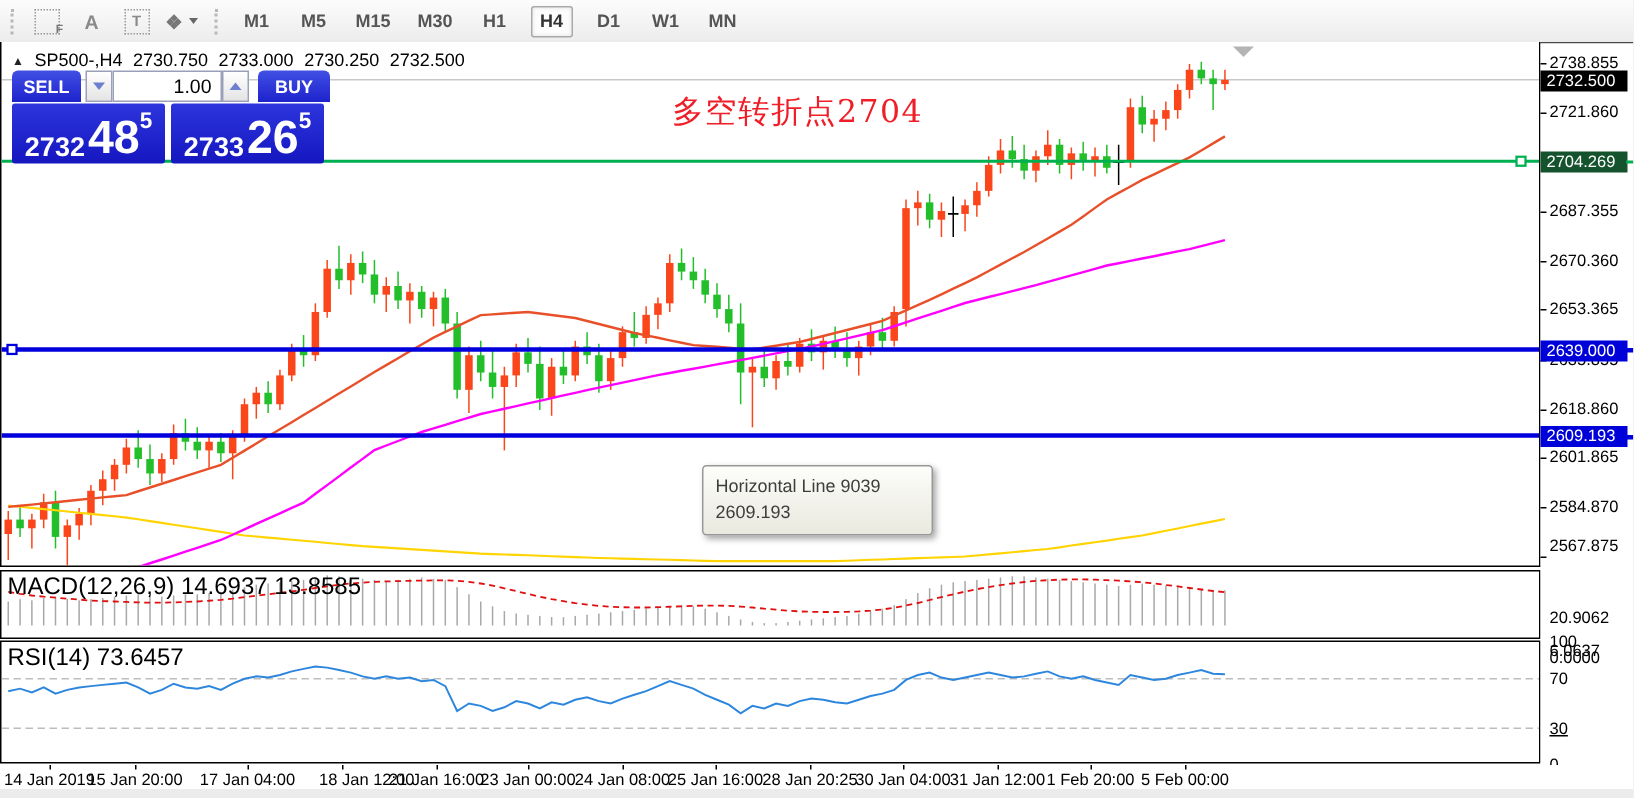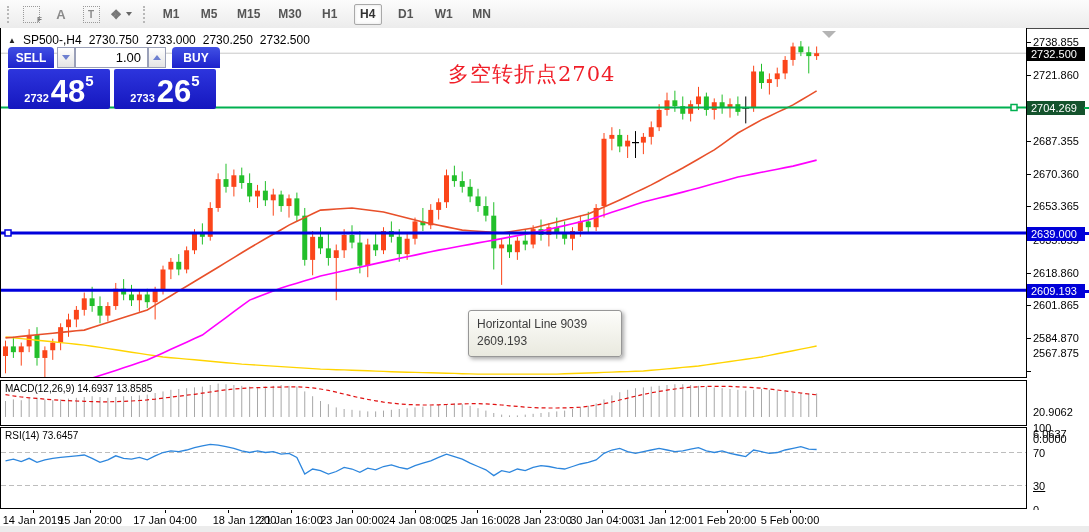--- a/index.html
+++ b/index.html
@@ -13,21 +13,21 @@
   .caret{width:0;height:0;border-left:3px solid transparent;border-right:3px solid transparent;border-top:4px solid #666;margin-left:4px;}
   .tbbtn{height:21px;min-width:28px;padding:0 3px;display:flex;align-items:center;justify-content:center;color:#555;font-size:12px;font-weight:700;margin:0 5px;border:1px solid transparent;border-radius:2px;box-sizing:border-box;}
   .tbbtn.active{background:#fdfdfd;border-color:#a9a9a9;box-shadow:inset 0 0 3px #e0e0e0;color:#333;}
   
   .chartwin{position:absolute;left:0;top:28px;width:1089px;height:504px;background:#fff;border-top:1px solid #4a4a4a;box-sizing:border-box;}
   .panel{position:absolute;left:0;width:1027px;background:#fff;border:1px solid #000;box-sizing:border-box;}
   .panel svg{position:absolute;left:0;top:0;}
   #panel-main{top:-1px;height:350px;border-top:none;}
   #panel-macd{top:351px;height:46px;}
   #panel-rsi{top:398px;height:82px;}
-  .ind-label{position:absolute;left:4px;top:2px;font-size:10px;color:#000;z-index:5;}
+  .ind-label{position:absolute;left:4px;top:2px;font-size:16px;color:#000;z-index:5;}
   
   .paxis{position:absolute;left:1027px;top:0;width:62px;height:481px;background:#fff;}
   .ptick{position:absolute;font-size:11px;color:#000;left:6px;white-space:nowrap;}
   .ptickmark{position:absolute;left:0px;width:4px;height:1px;background:#000;}
   .pbadge{position:absolute;left:0px;width:58px;height:14px;font-size:11px;color:#fff;padding:1px 0 0 4px;box-sizing:border-box;white-space:nowrap;}
   .stub{position:absolute;z-index:3;}
   
   .taxis{position:absolute;left:0;top:481px;width:1089px;height:34px;background:#fff;}
   .tlabel{position:absolute;top:4px;font-size:11px;color:#000;white-space:nowrap;transform:translateX(-50%);}
   .ttick{position:absolute;top:0;width:1px;height:3px;background:#000;}
@@ -35,21 +35,21 @@
   .ohlc{position:absolute;left:8px;top:4px;font-size:12px;color:#000;z-index:6;display:flex;gap:7px;align-items:center;}
   .ohlc .tri{font-size:8px;color:#222;}
   
   .trade{position:absolute;left:8px;top:18px;width:212px;height:62px;z-index:7;}
   .tr-btn{position:absolute;top:0;height:21px;background:linear-gradient(#4150e4,#1d22cc);color:#fff;font-size:12px;font-weight:700;display:flex;align-items:center;justify-content:center;border-radius:4px 4px 0 0;}
   .spin{position:absolute;top:0;height:21px;width:18px;background:linear-gradient(#ffffff,#e4e4e4);border:1px solid #9aa0b8;box-sizing:border-box;display:flex;align-items:center;justify-content:center;}
   .spin .up{width:0;height:0;border-left:4px solid transparent;border-right:4px solid transparent;border-bottom:5px solid #6d7fd0;}
   .spin .dn{width:0;height:0;border-left:4px solid transparent;border-right:4px solid transparent;border-top:5px solid #6d7fd0;}
   .vol{position:absolute;left:67px;top:0;width:73px;height:21px;background:#fff;border:1px solid #9aa0b8;box-sizing:border-box;font-size:13px;color:#000;text-align:right;padding:2px 6px 0 0;}
   .pricebox{position:absolute;top:22px;width:102px;height:40px;background:linear-gradient(#2d35dd,#1517bf);border-radius:2px;color:#fff;display:flex;align-items:flex-end;justify-content:center;padding-bottom:3px;box-sizing:border-box;}
-  .pricebox .sm{font-size:11px;font-weight:700;margin-right:2px;line-height:15px;}
+  .pricebox .sm{font-size:18px;font-weight:700;margin-right:2px;line-height:15px;}
   .pricebox .bg{font-size:31px;font-weight:700;line-height:29px;}
   .pricebox .sp{font-size:15px;font-weight:700;align-self:flex-start;margin-top:3px;}
   
   .annot{position:absolute;left:448px;top:31px;font-family:"DejaVu Serif","Liberation Serif",serif;font-size:21px;color:#f01e28;z-index:6;white-space:nowrap;letter-spacing:1px;}
   
   .tooltip{position:absolute;left:468px;top:281px;width:136px;z-index:8;background:linear-gradient(#fdfdfa,#e9e9df);border:1px solid #979797;border-radius:3px;box-shadow:2px 2px 4px rgba(0,0,0,.35);font-size:12px;color:#3d3d3d;padding:5px 8px 6px 8px;line-height:17px;}
   
   .shift{position:absolute;left:822px;top:2px;width:0;height:0;border-left:7px solid transparent;border-right:7px solid transparent;border-top:7px solid #b4b4b4;z-index:4;}
   .botstrip{position:absolute;left:0;top:526px;width:1089px;height:6px;background:#ececec;}
 </style>
@@ -483,21 +483,21 @@
         <div class="ptick" style="top:171.35452500000045px;">2653.365</div>
         <div class="ptickmark" style="top:211.0175px;"></div>
         <div class="ptick" style="top:205.0175px;">2635.855</div>
         <div class="ptickmark" style="top:243.69038749999982px;"></div>
         <div class="ptick" style="top:237.69038749999982px;">2618.860</div>
         <div class="ptickmark" style="top:276.36327500000044px;"></div>
         <div class="ptick" style="top:270.36327500000044px;">2601.865</div>
         <div class="ptickmark" style="top:309.0361625000003px;"></div>
         <div class="ptick" style="top:303.0361625000003px;">2584.870</div>
         <div class="ptickmark" style="top:341.70905000000005px;"></div>
-        <div class="ptick" style="top:318px;">2567.875</div>
+        <div class="ptick" style="top:329px;">2567.875</div>
         <div class="pbadge" style="top:18.217487500000036px;background:#000000;color:#ffffff;">2732.500</div>
         <div class="pbadge" style="top:72.49158500000047px;background:#14532d;color:#ffffff;">2704.269</div>
         <div class="pbadge" style="top:197.97123750000006px;background:#0000d8;color:#ffffff;">2639.000</div>
         <div class="pbadge" style="top:255.27519499999966px;background:#0000d8;color:#ffffff;">2609.193</div>
         <div class="ptick" style="top:377px;">20.9062</div>
         <div class="ptick" style="top:399px;">6.0637</div>
         <div class="ptick" style="top:404px;">0.0000</div>
         <div class="ptick" style="top:392.75px;">100</div>
         <div class="ptick" style="top:417.5px;">70</div>
         <div class="ptick" style="top:450.5px;text-decoration:underline;">30</div>
@@ -514,21 +514,21 @@
         <div class="tlabel" style="left:224px;padding-left:41px;">18 Jan 12:00</div>
         <div class="ttick" style="left:291px;"></div>
         <div class="tlabel" style="left:291px;">21 Jan 16:00</div>
         <div class="ttick" style="left:352px;"></div>
         <div class="tlabel" style="left:352px;">23 Jan 00:00</div>
         <div class="ttick" style="left:415px;"></div>
         <div class="tlabel" style="left:415px;">24 Jan 08:00</div>
         <div class="ttick" style="left:477px;"></div>
         <div class="tlabel" style="left:477px;">25 Jan 16:00</div>
         <div class="ttick" style="left:540px;"></div>
-        <div class="tlabel" style="left:540px;">28 Jan 23:00</div>
+        <div class="tlabel" style="left:540px;">28 Jan 20:25</div>
         <div class="ttick" style="left:602px;"></div>
         <div class="tlabel" style="left:602px;">30 Jan 04:00</div>
         <div class="ttick" style="left:665px;"></div>
         <div class="tlabel" style="left:665px;">31 Jan 12:00</div>
         <div class="ttick" style="left:727px;"></div>
         <div class="tlabel" style="left:727px;">1 Feb 20:00</div>
         <div class="ttick" style="left:790px;"></div>
         <div class="tlabel" style="left:790px;">5 Feb 00:00</div>
       </div>
   <div class="stub" style="left:1084px;top:78.49158500000047px;width:5px;height:2px;background:#00b050;"></div>

